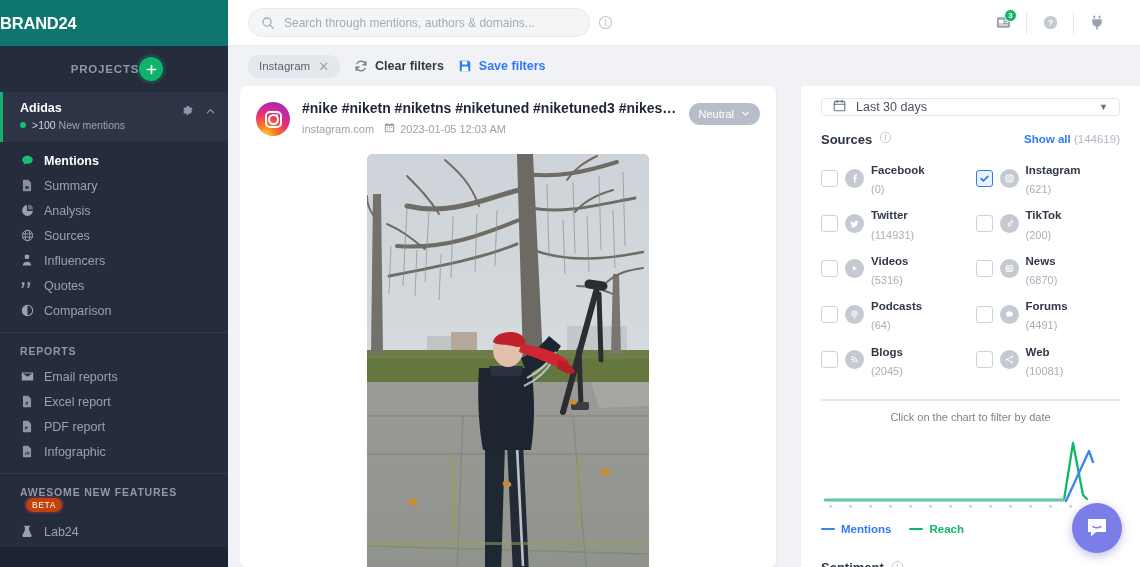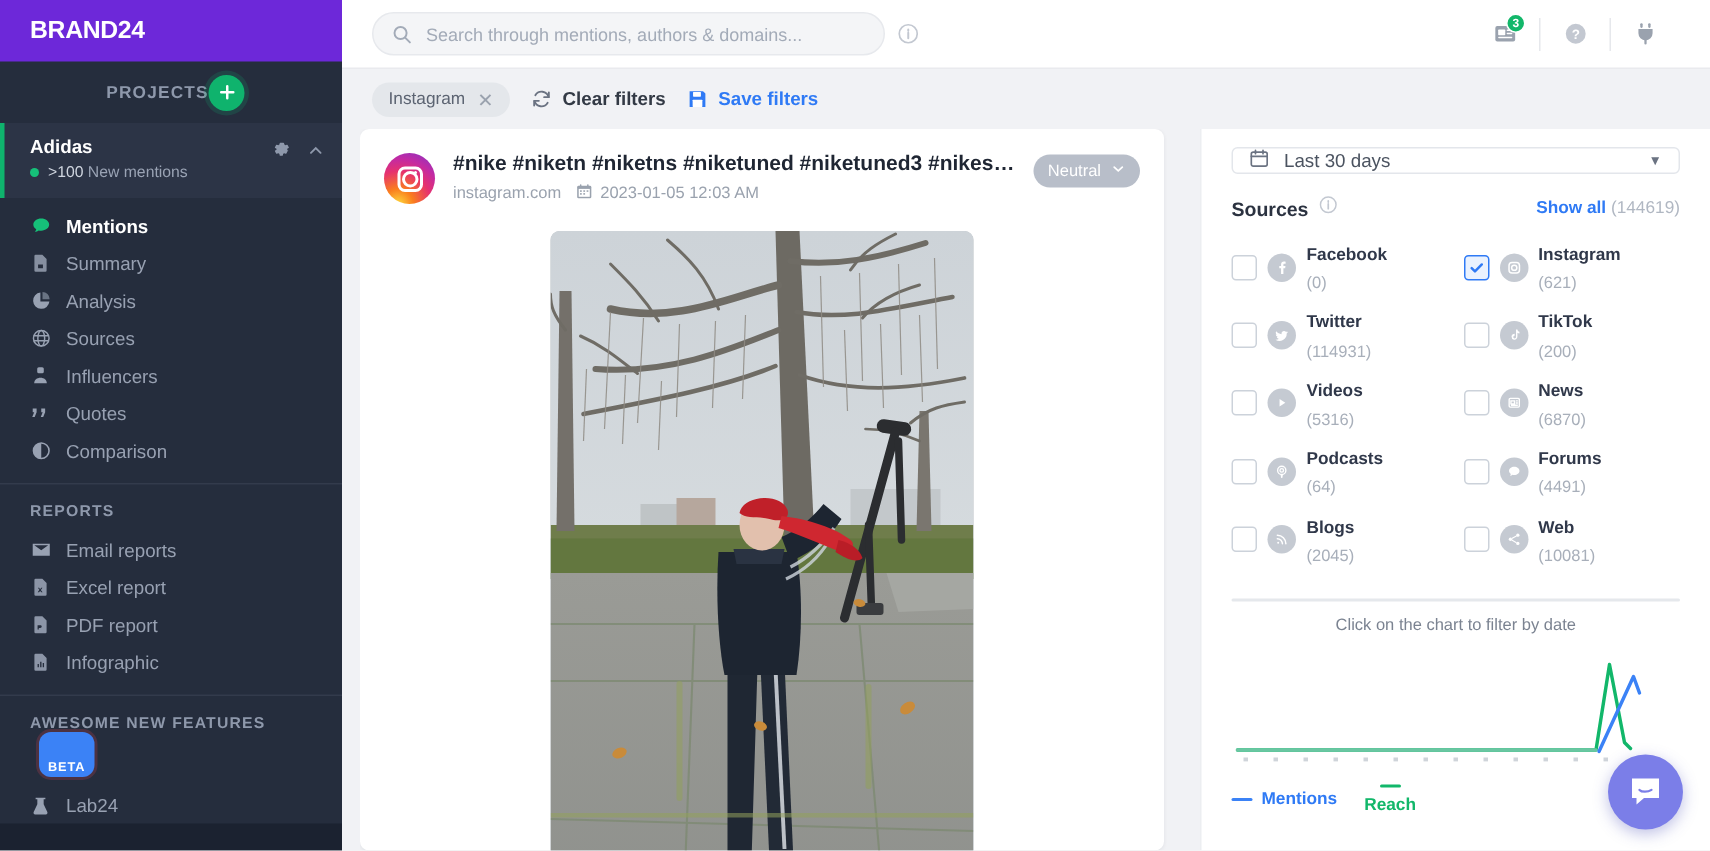--- a/index.html
+++ b/index.html
@@ -11,22 +11,22 @@
   }
   .app { display: flex; width: 1140px; height: 567px; }
 
   
   .sidebar {
     width: 228px; height: 567px; flex: 0 0 228px;
     background: #252d3d;
     display: flex; flex-direction: column;
   }
   .logo-bar {
-    height: 46px; background: #6d28d9;
-    display: flex; align-items: center; padding-left: 20px;
+    height: 46px; background: #0f766e;
+    display: flex; align-items: center; 
   }
   .logo-text {
     color: #ffffff; font-size: 16.5px; font-weight: bold;
     letter-spacing: -0.2px;
   }
   .projects-head {
     height: 46px; display: flex; align-items: center;
     padding: 0 14px 0 20px; justify-content: center;
   }
   .projects-label {
@@ -75,23 +75,23 @@
     align-items: center; justify-content: center; flex: 0 0 14px;
   }
   .sect-divider {
     height: 1px; background: #333b4c; margin: 9px 0 0 0;
   }
   .sect-label {
     color: #8e98ab; font-size: 10.5px; font-weight: bold;
     letter-spacing: 0.8px; padding: 12px 20px 7px;
   }
   .beta-badge {
-    display: inline-block; background: #3b82f6; color: #fff;
-    font-size: 8.5px; font-weight: bold; letter-spacing: 0.6px;
-    border-radius: 8px; padding: 18px 6px 2px 6px; margin-left: 6px;
+    display: inline-block; background: #c2410c; color: #fff;
+    font-size: 8.5px; font-weight: normal; letter-spacing: 0.6px;
+    border-radius: 8px; padding: 2px 6px 2px 6px; margin-left: 6px;
     vertical-align: middle;
     box-shadow: 0 0 0 2px rgba(233,69,90,0.2);
   }
   .sidebar-spacer { flex: 1; }
   .sidebar-bottom-strip { height: 20px; background: #1b2230; }
 
   
   .main {
     flex: 1; height: 567px; display: flex; flex-direction: column;
     background: #f1f2f5; min-width: 0;
@@ -265,21 +265,21 @@
     text-align: center; font-size: 11px; color: #7b8391;
     margin-top: 10px;
   }
   .chart-area { margin-top: 6px; position: relative; height: 92px; }
   .chart-legend {
     display: flex; align-items: center; gap: 18px; margin-top: 2px;
   }
   .lg { display: flex; align-items: center; gap: 6px; font-size: 11.5px; font-weight: bold; }
   .lg .bar { width: 14px; height: 2.5px; border-radius: 2px; }
   .lg.mentions { color: #2f7af5; }
-  .lg.reach { color: #12b76a; flex-direction: column; }
+  .lg.reach { color: #12b76a; }
   .days-sel {
     margin-left: auto; display: flex; align-items: center; gap: 6px;
     font-size: 11.5px; color: #5b6personally; color: #5b636f;
   }
   .sentiment-row {
     display: flex; align-items: center; gap: 7px; margin-top: 24px;
     padding-bottom: 14px;
   }
   .intercom {
     position: absolute; right: 18px; bottom: 14px;

